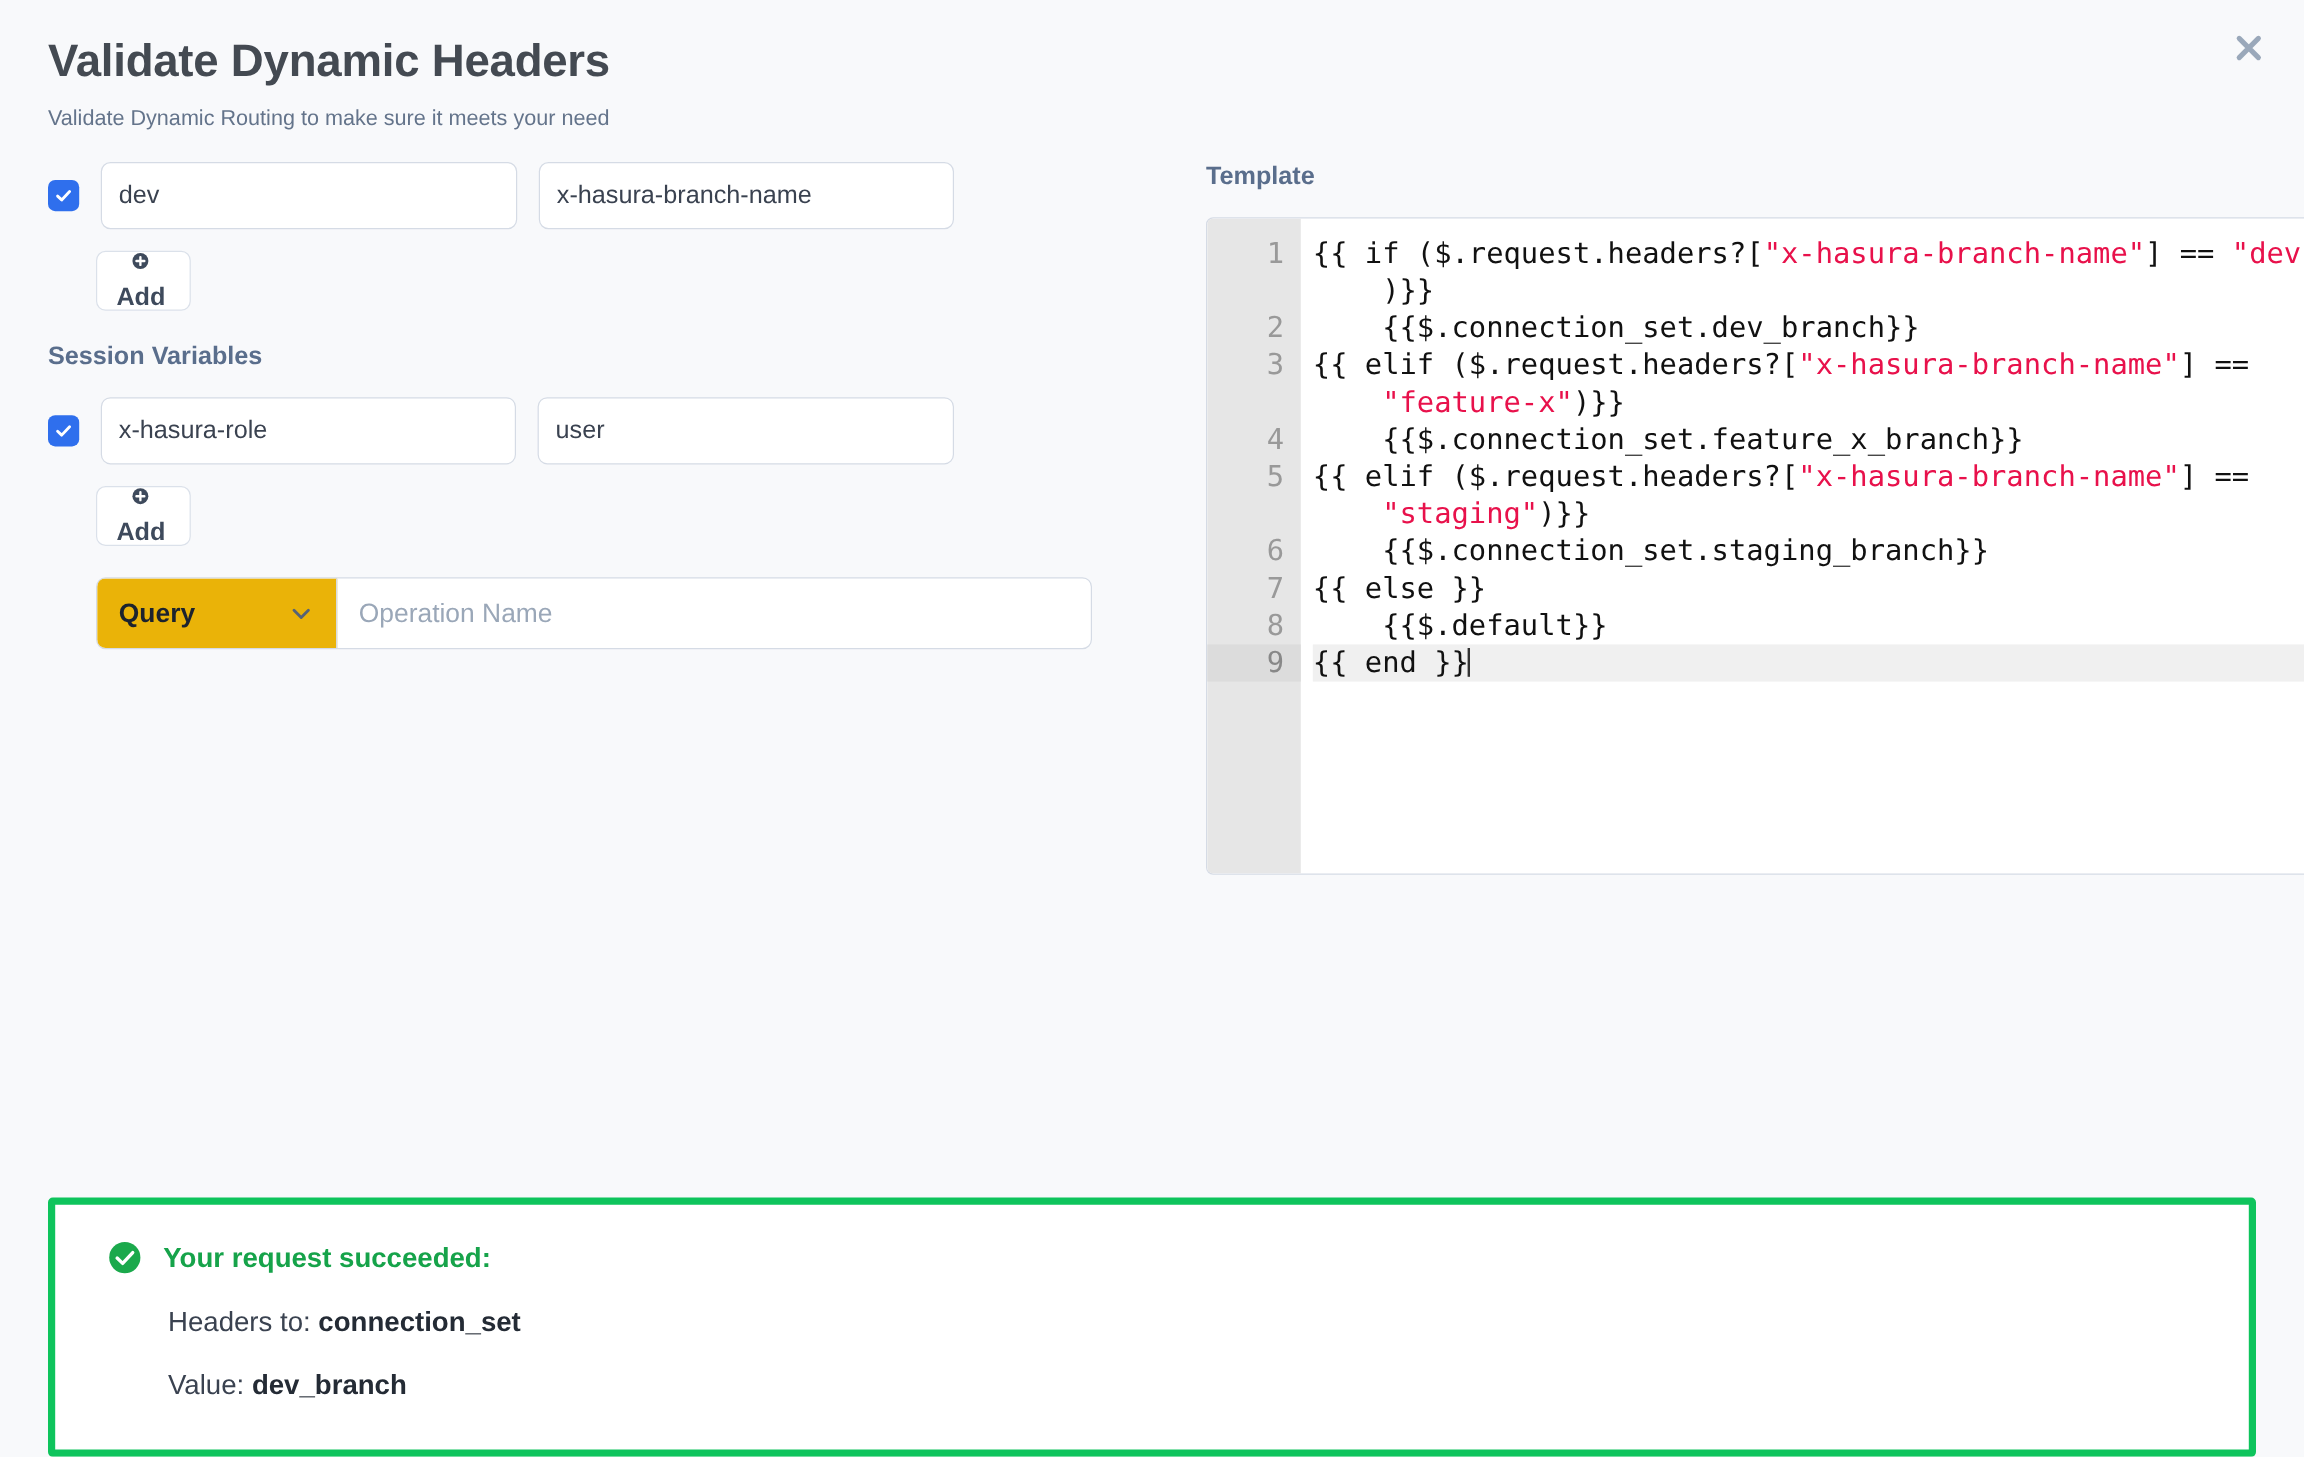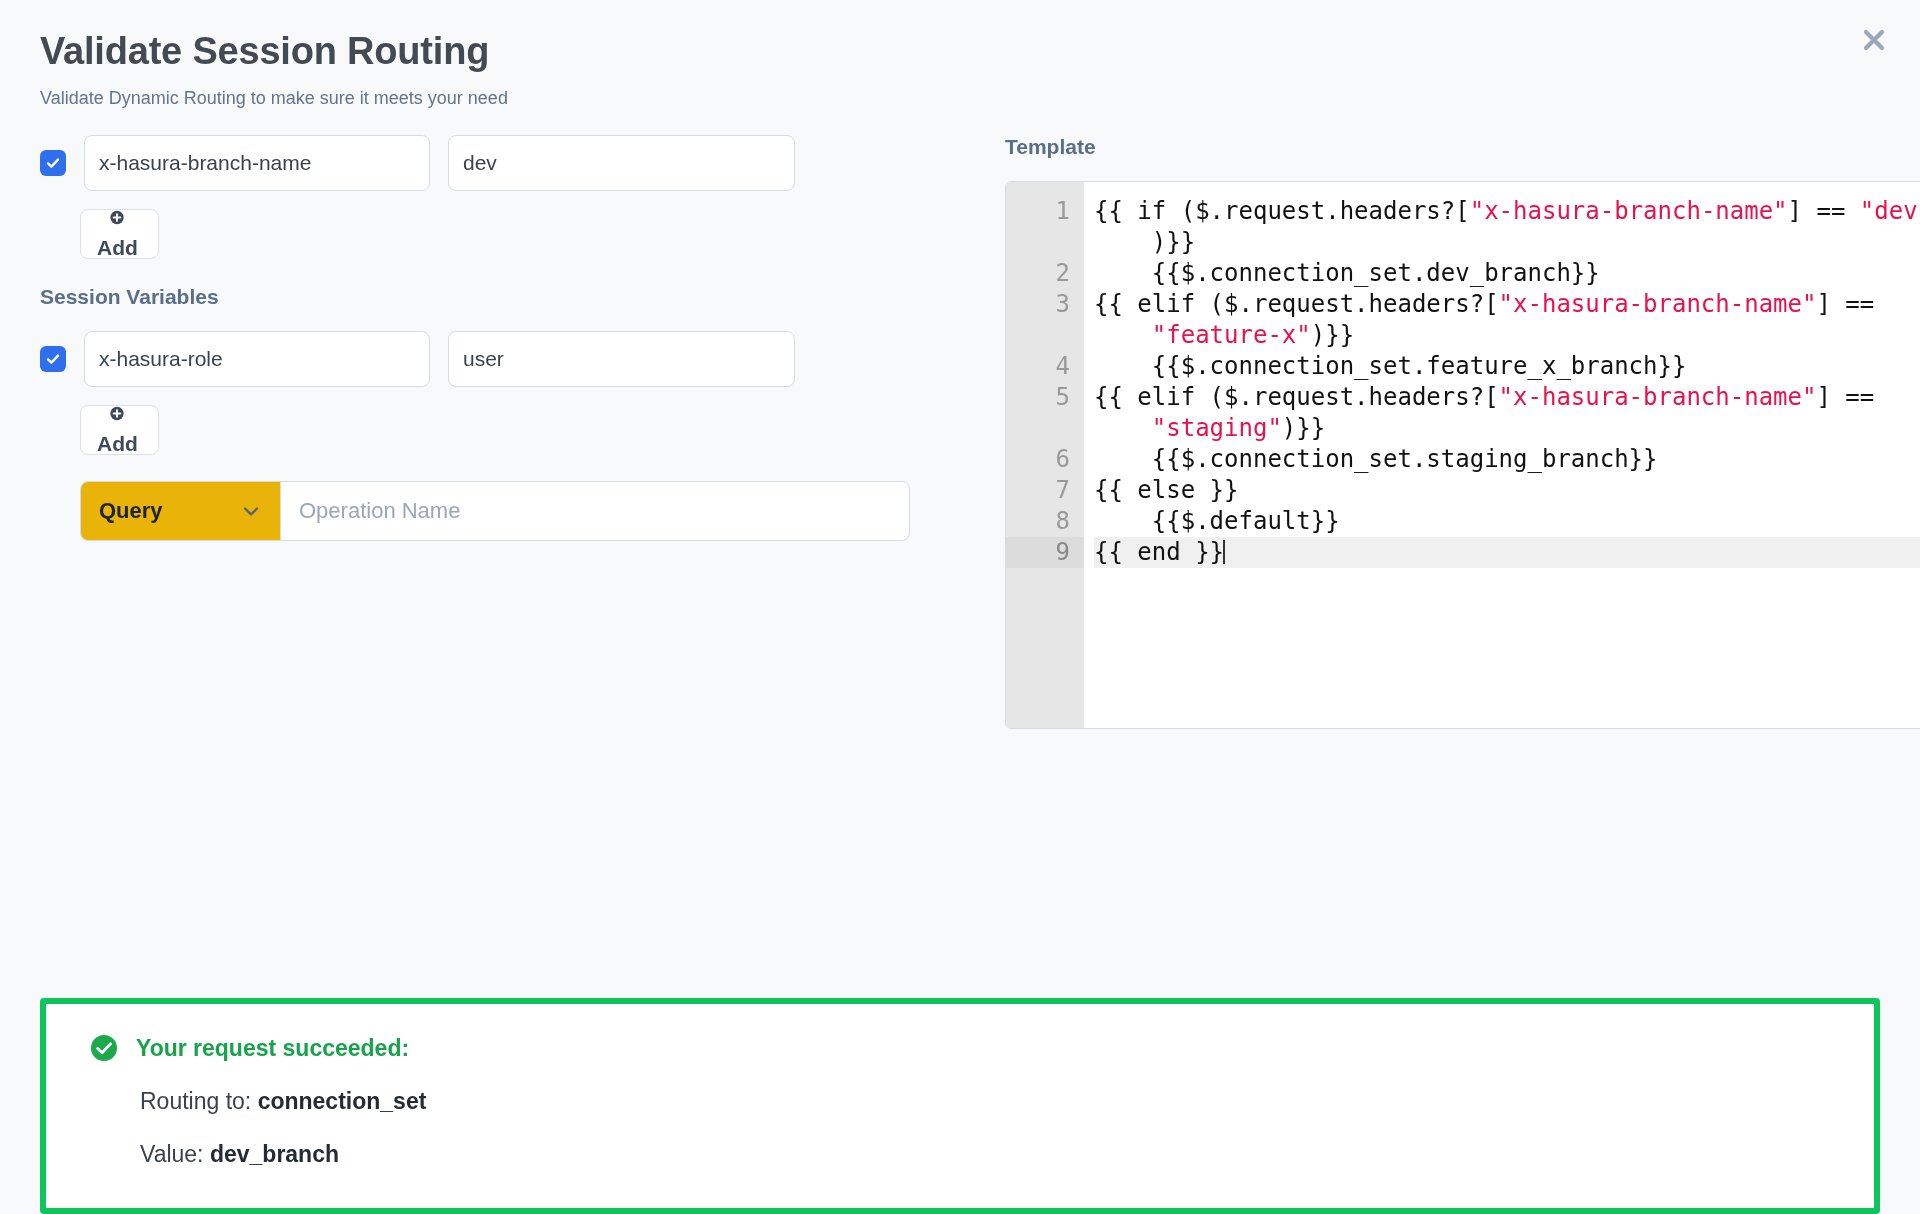--- a/index.html
+++ b/index.html
@@ -285,36 +285,36 @@
 
 <div class="modal">
 
   <div class="close-x">
     <svg width="26" height="26" viewBox="0 0 26 26" aria-hidden="true">
       <path d="M5 5 L21 21 M21 5 L5 21" stroke="#9aa8ba" stroke-width="4.2" stroke-linecap="round"></path>
     </svg>
   </div>
 
   <div class="header">
-    <div class="title">Validate Session Routing</div>
+    <div class="title">Validate Dynamic Headers</div>
     <div class="subtitle">Validate Dynamic Routing to make sure it meets your need</div>
   </div>
 
   <div class="body">
 
     <div class="col-left">
 
       <div class="kv-row">
         <div class="cbox">
           <svg width="16" height="16" viewBox="0 0 16 16" aria-hidden="true">
             <path d="M3 8.4 L6.4 11.6 L13 4.6" stroke="#ffffff" stroke-width="2.4" fill="none" stroke-linecap="round" stroke-linejoin="round"></path>
           </svg>
         </div>
+        <input class="inp inp-val" value="dev" style="">
         <input class="inp inp-key" value="x-hasura-branch-name" style="">
-        <input class="inp inp-val" value="dev" style="">
       </div>
       <div class="gap-after-add">
         <div class="add-btn">
           <svg class="plus-ico" width="26" height="26" viewBox="0 0 26 26" aria-hidden="true">
             <circle cx="13" cy="13" r="11.5" fill="#3e4a5c"></circle>
             <path d="M13 7.3 V18.7 M7.3 13 H18.7" stroke="#ffffff" stroke-width="3.4" stroke-linecap="round"></path>
           </svg>
           <span class="add-label">Add</span>
         </div>
       </div>
@@ -376,21 +376,21 @@
 
   <div class="result">
     <div class="result-head">
       <svg width="28" height="28" viewBox="0 0 28 28" aria-hidden="true">
         <circle cx="14" cy="14" r="13" fill="#1ba94c"></circle>
         <path d="M7.6 14.4 L12.2 18.8 L20.6 9.8" stroke="#ffffff" stroke-width="2.8" fill="none" stroke-linecap="round" stroke-linejoin="round"></path>
       </svg>
       <span class="txt">Your request succeeded:</span>
     </div>
     <div class="result-line">
-      <span>Routing to:</span>
+      <span>Headers to:</span>
       <b>connection_set</b>
     </div>
     <div class="result-line">
       <span>Value:</span>
       <b>dev_branch</b>
     </div>
   </div>
 
 
 </div>

